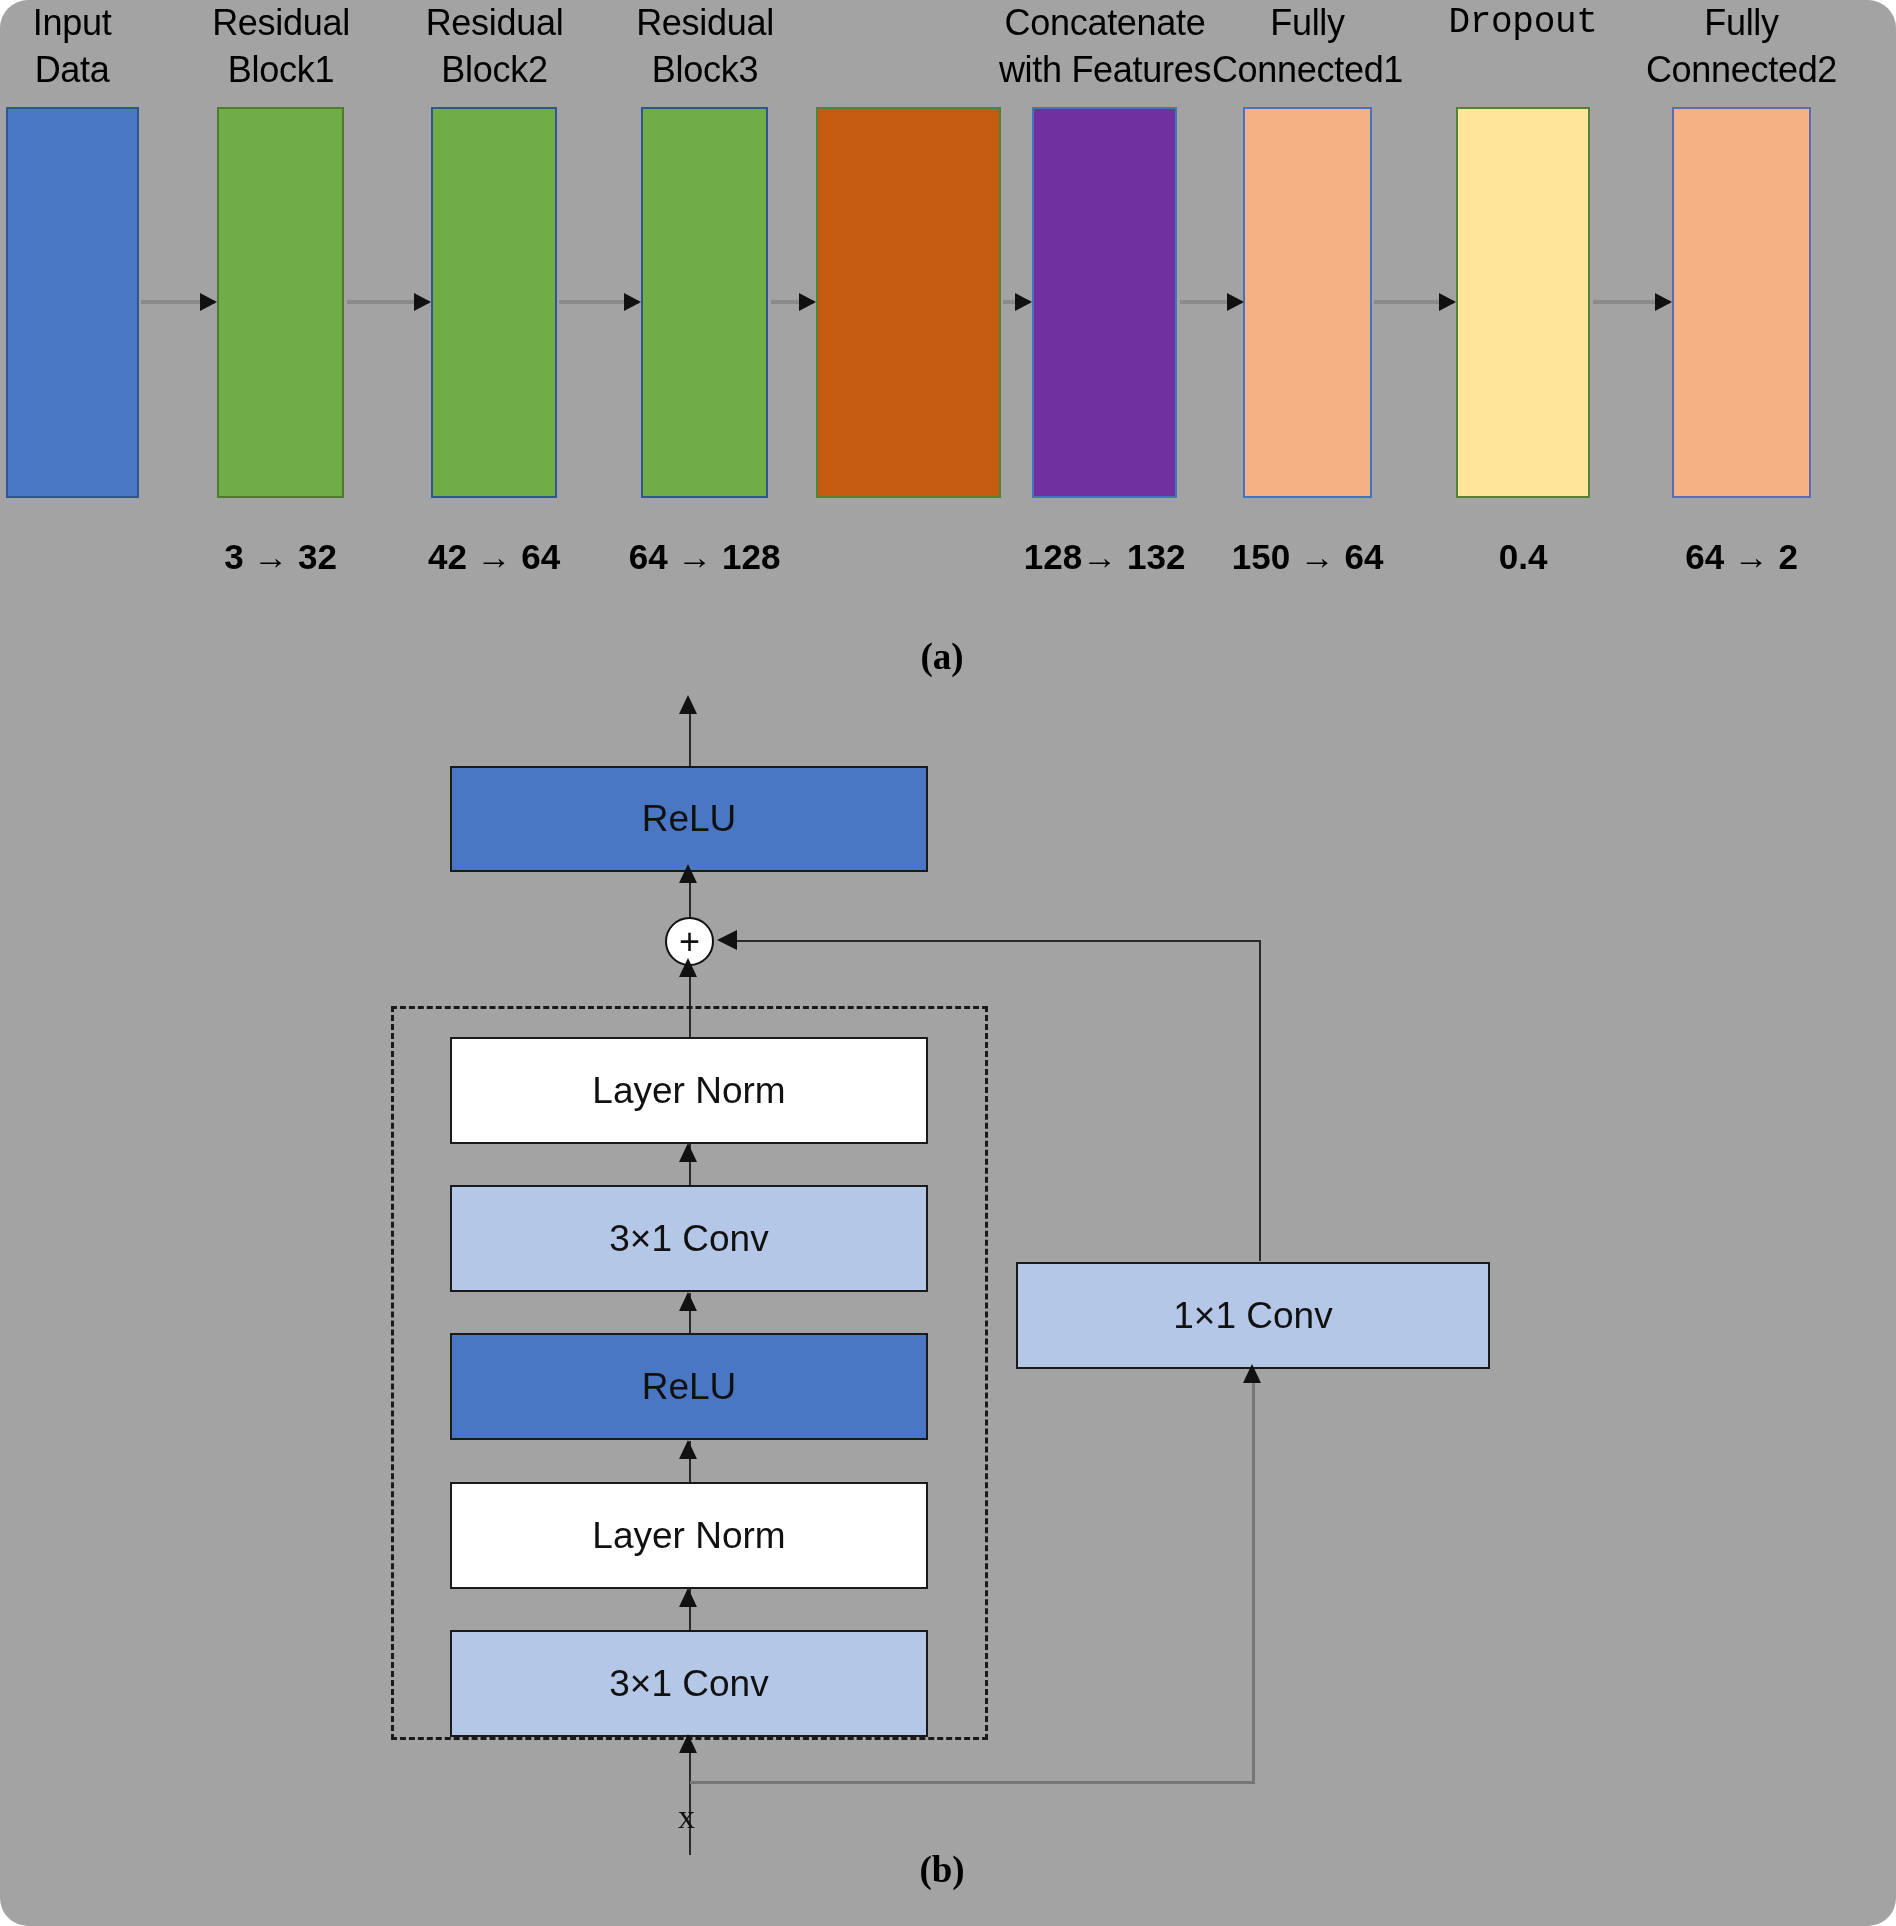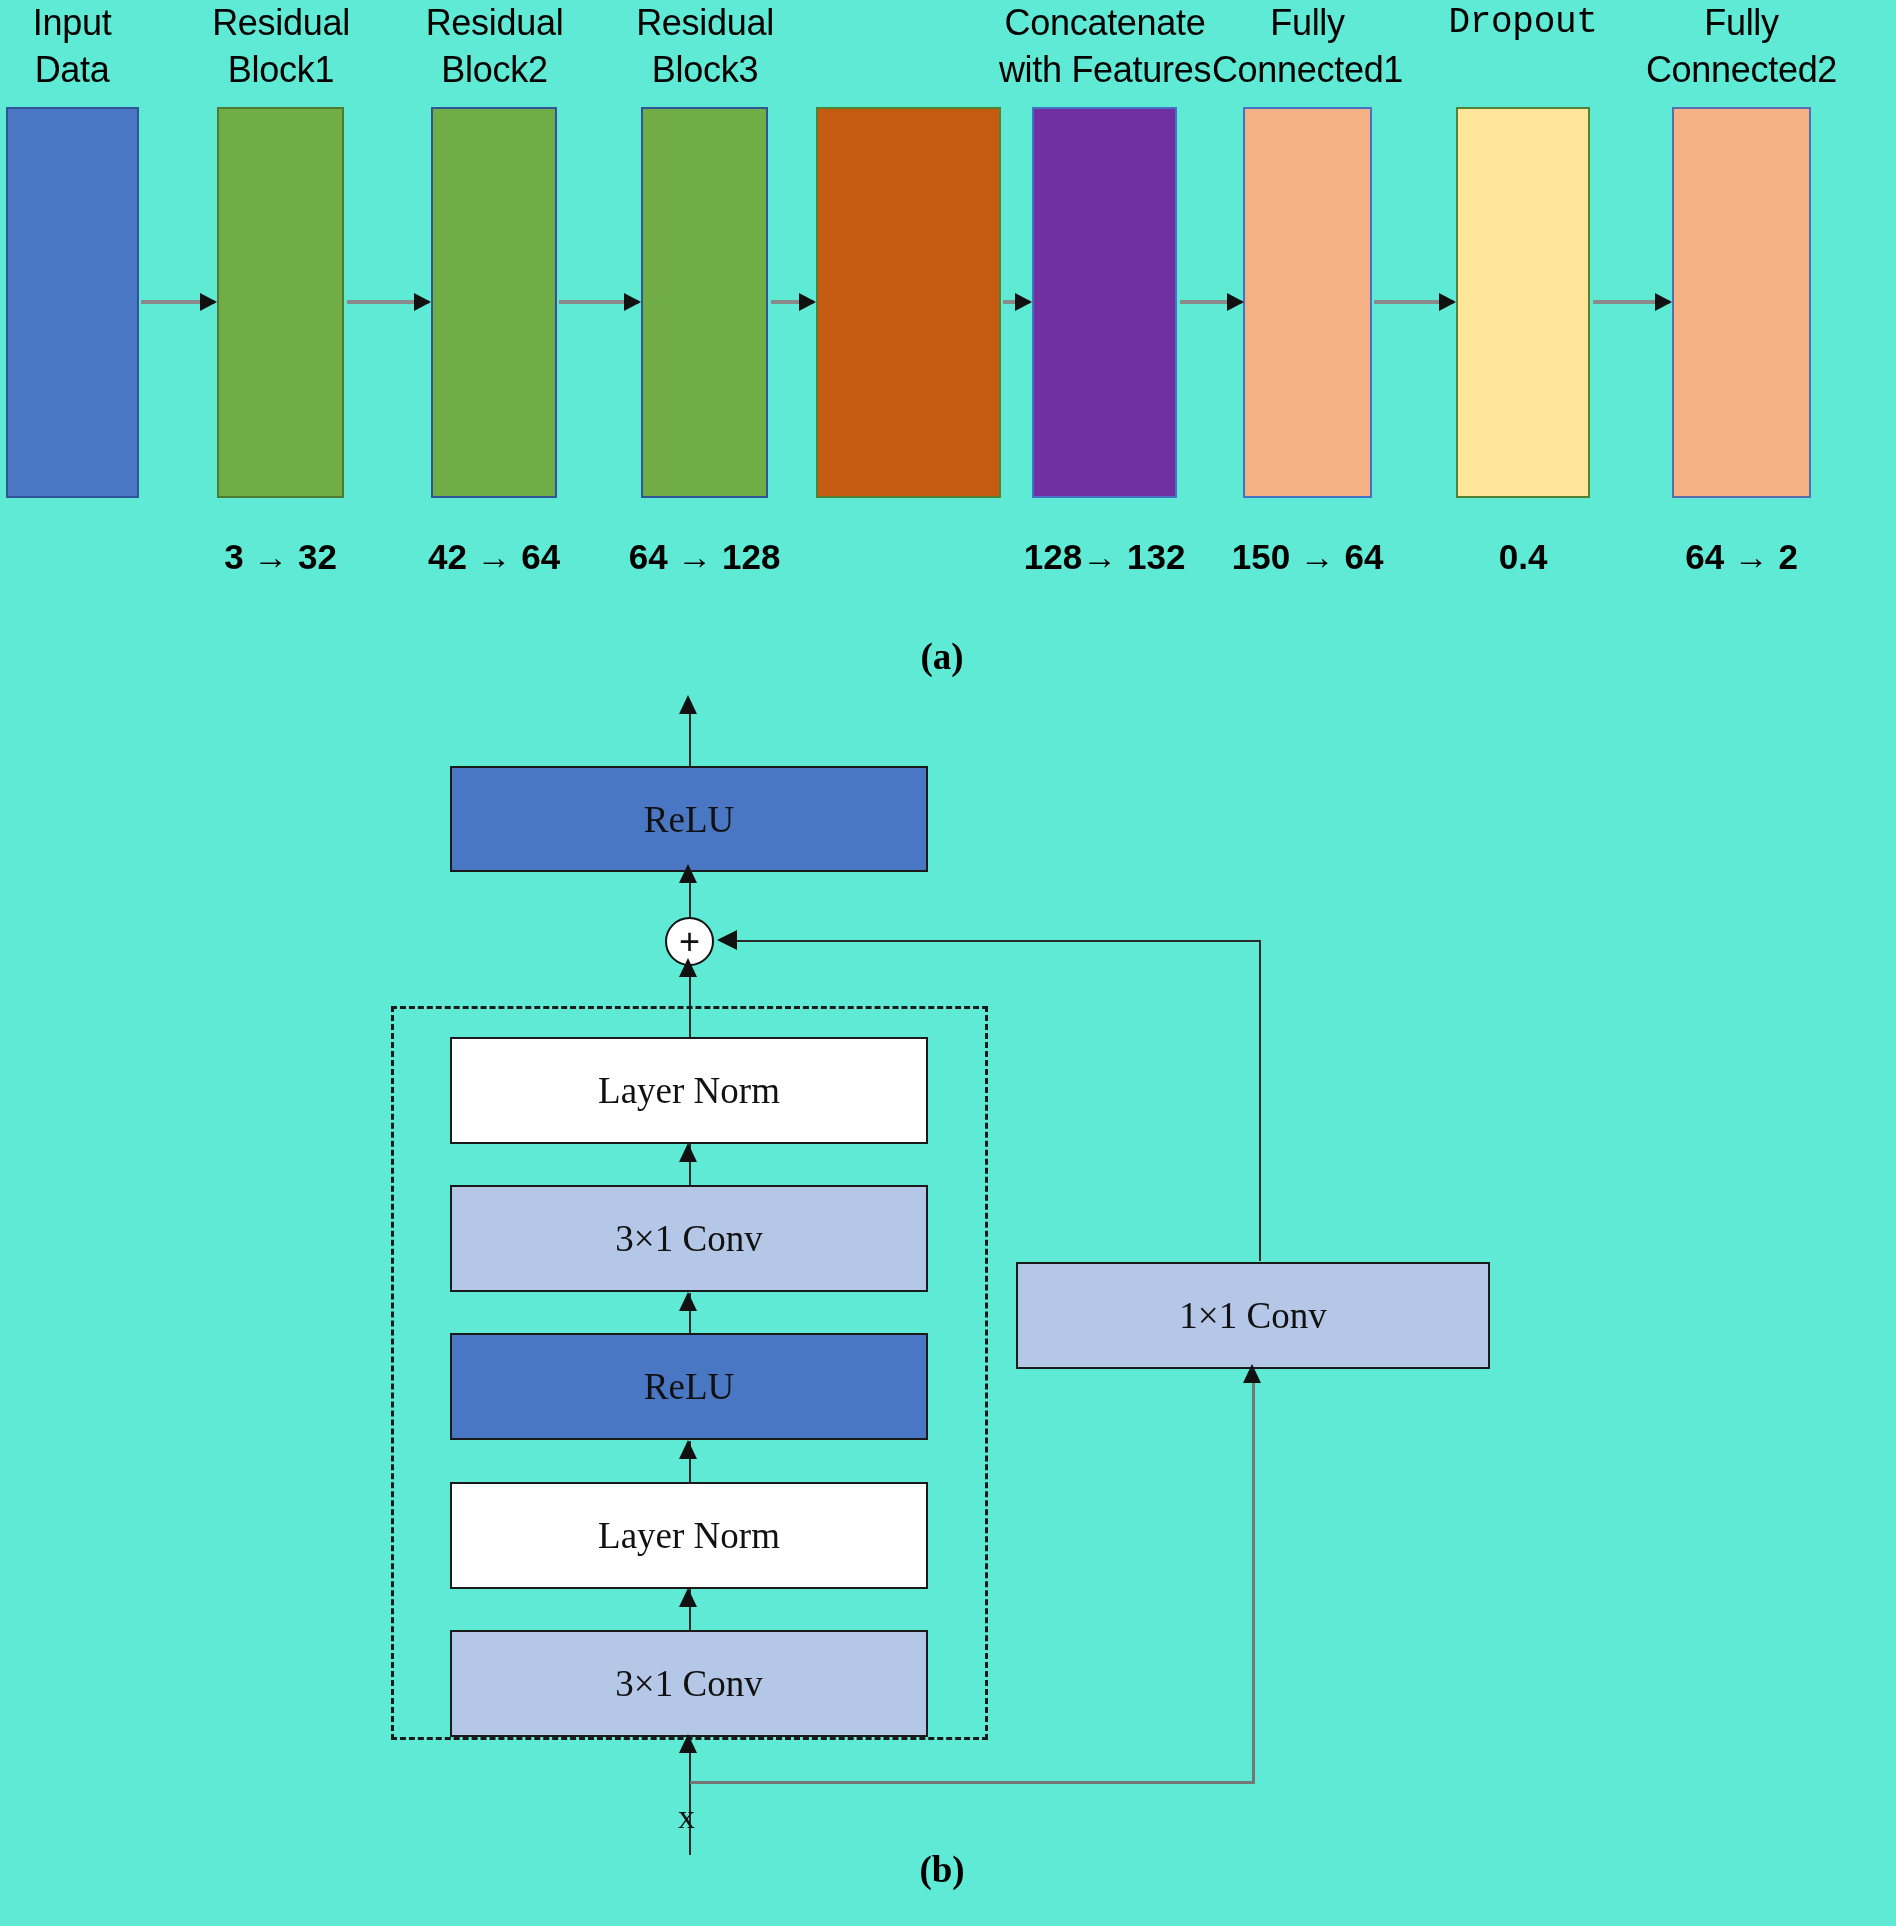--- a/index.html
+++ b/index.html
@@ -9,22 +9,23 @@
     background: #ffffff;
   }
   body {
     font-family: "Liberation Sans", sans-serif;
     color: #000000;
   }
   #page {
     position: relative;
     width: 1896px;
     height: 1926px;
-    background: #5eead4;
+    background: #a3a3a3;
     overflow: hidden;
+    border-radius: 28px;
   }
 
   
   .pipeline-col {
     position: absolute;
     top: 0;
     height: 615px;
   }
   .pipe-label {
     position: absolute;
@@ -87,21 +88,20 @@
   .bbox {
     position: absolute;
     box-sizing: border-box;
     border: 2.2px solid #1a1a1a;
     display: flex;
     align-items: center;
     justify-content: center;
     font-size: 37px;
     font-weight: 400;
     color: #111111;
-    font-family: Liberation Serif, serif;
   }
   .dashed-region {
     position: absolute;
     box-sizing: border-box;
     border: 3.4px dashed #1a1a1a;
     background: transparent;
   }
   .plus-node {
     position: absolute;
     box-sizing: border-box;

